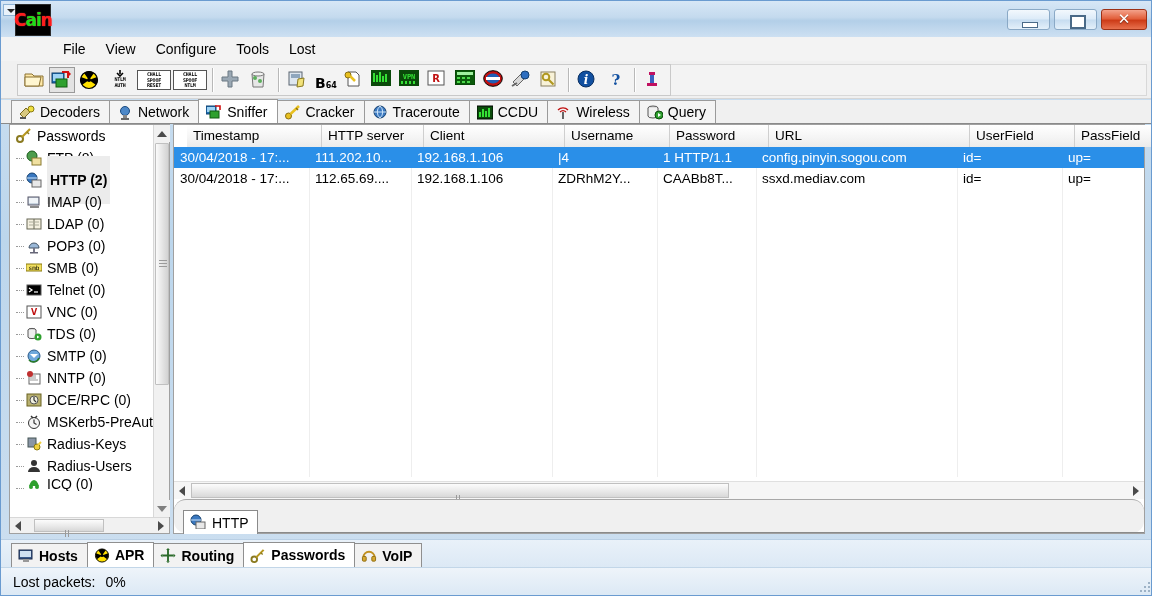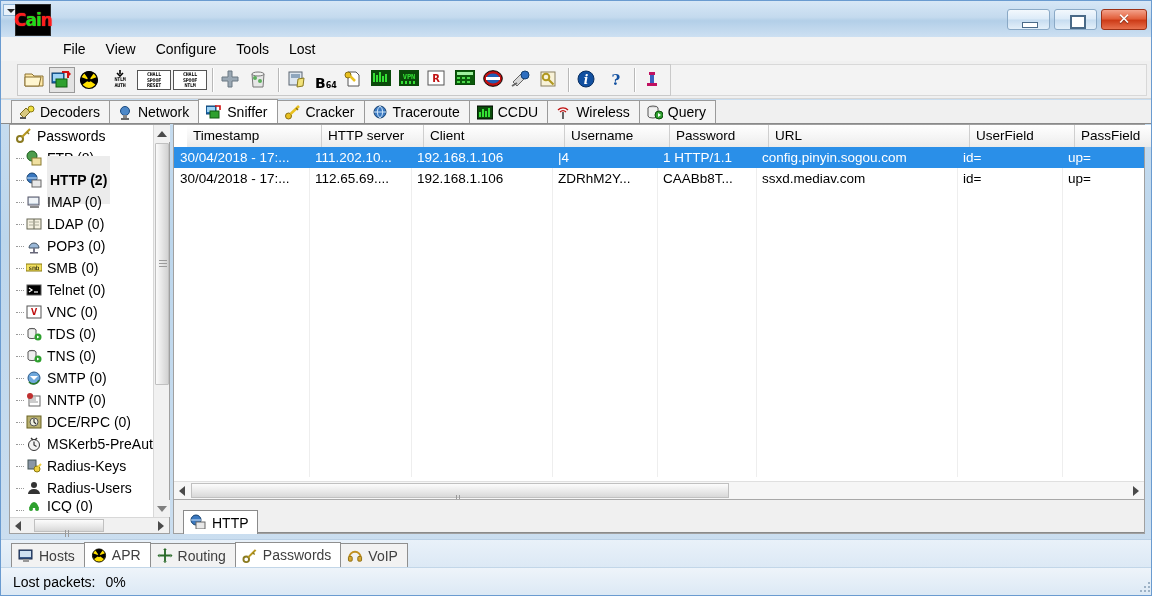--- a/index.html
+++ b/index.html
@@ -228,41 +228,42 @@
   .lv-gridcol {
     position: absolute; top: 22px; width: 1px; height: 330px; background: #eeeeee;
   }
   .lv-hsb {
     position: absolute; left: 0; bottom: 34px; width: 970px; height: 18px;
     background: #f6f6f6; border-top: 1px solid #e0e0e0;
   }
   .lv-bottom {
     position: absolute; left: 0; bottom: 0; width: 970px; height: 34px;
     background: #f0f0f0; border-top: 1px solid #a8a8a8;
-    display: flex; align-items: flex-end;
+    display: flex; align-items: flex-end; border-radius: 12px;
   }
   .sub-tab {
     height: 24px; margin-left: 9px; display: flex; align-items: center; gap: 6px;
     padding: 0 8px 0 6px; font-size: 14px; background: #ffffff;
     border: 1px solid #8a8a8a; border-bottom: none; position: relative; top: 1px;
   }
   .sub-tab-rest { flex: 1; height: 23px; border-bottom: 1px solid #8a8a8a; }
 
   
   .bottomtabs {
     position: absolute; left: 0; bottom: 28px; width: 1152px; height: 28px;
     background: linear-gradient(to bottom,#e9f1f9,#dce9f5);
     display: flex; align-items: flex-end; padding-left: 10px;
     border-top: 1px solid #b9cfe4;
   }
   .btab {
     height: 24px; display: flex; align-items: center; gap: 5px;
-    padding: 0 9px 0 6px; font-size: 14px; color: #404040;
+    padding: 0 9px 0 6px; font-size: 14px; color: #000000;
     background: #f2f2f2; border: 1px solid #8f8f8f; border-bottom: none;
     margin-right: -1px;
+    font-weight: bold;
   }
   .btab.active { background: #ffffff; height: 25px; z-index: 3; }
   .btab .bi { width: 16px; height: 15px; display: block; }
 
   
   .statusbar {
     position: absolute; left: 0; bottom: 0; width: 1152px; height: 28px;
     background: linear-gradient(to bottom,#eef4fa,#dce9f5);
     border-top: 1px solid #c2d6e8;
     display: flex; align-items: center; padding-left: 12px;
@@ -744,32 +745,20 @@
             <svg width="16" height="16" viewBox="0 0 16 16">
                 <ellipse cx="6" cy="4" rx="4" ry="1.6" fill="#d8d8d8" stroke="#555"></ellipse>
                 <path d="M2 4 v7 a4 1.6 0 0 0 8 0 V4" fill="#eee" stroke="#555"></path>
                 <circle cx="12" cy="11" r="3.5" fill="#2ea02e"></circle>
                 <path d="M11 9.5 l2.5 1.5 l-2.5 1.5z" fill="#fff"></path>
               </svg>
           </span>
           <span class="lbl">TDS (0)</span>
         </div>
 
-        <div class="tree-node">
-          <i class="dash"></i>
-          <span class="tico">
-            <svg width="16" height="16" viewBox="0 0 16 16">
-                <ellipse cx="6" cy="4" rx="4" ry="1.6" fill="#d8d8d8" stroke="#555"></ellipse>
-                <path d="M2 4 v7 a4 1.6 0 0 0 8 0 V4" fill="#eee" stroke="#555"></path>
-                <circle cx="12" cy="11" r="3.5" fill="#2ea02e"></circle>
-                <path d="M11 9.5 l2.5 1.5 l-2.5 1.5z" fill="#fff"></path>
-              </svg>
-          </span>
-          <span class="lbl">TNS (0)</span>
-        </div>
 
         <div class="tree-node">
           <i class="dash"></i>
           <span class="tico">
             <svg width="16" height="16" viewBox="0 0 16 16">
                 <circle cx="8" cy="8" r="6" fill="#6fa8dc" stroke="#2a5a8a"></circle>
                 <path d="M4 6 l8 0 l-4 4z" fill="#fff"></path>
                 <path d="M3 12 a6 6 0 0 0 10 -2" stroke="#2a7a2a" stroke-width="1.6" fill="none"></path>
               </svg>
           </span>

